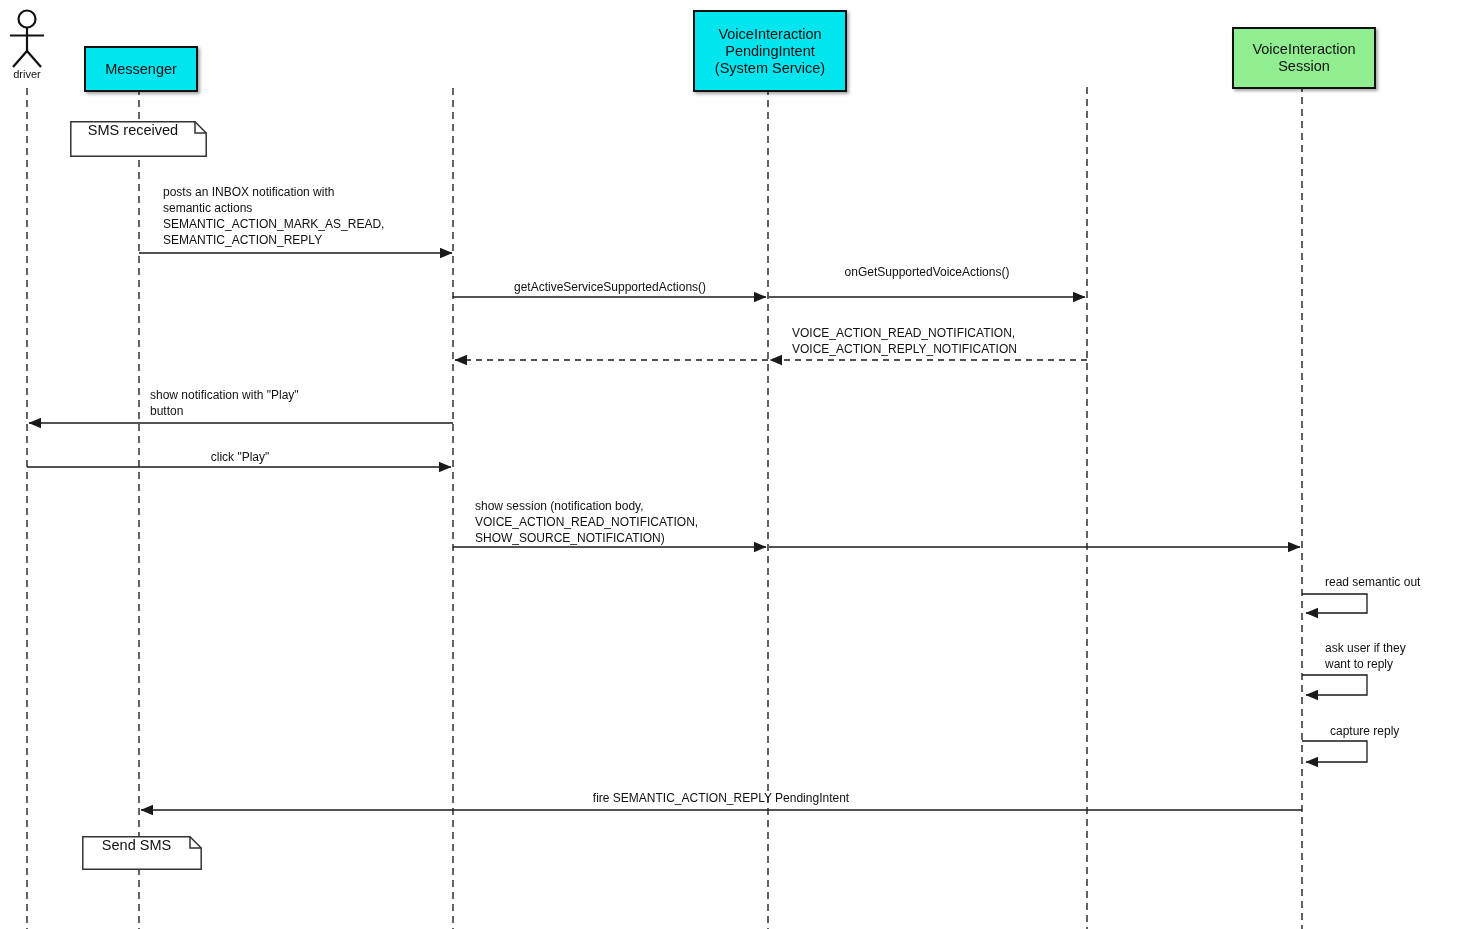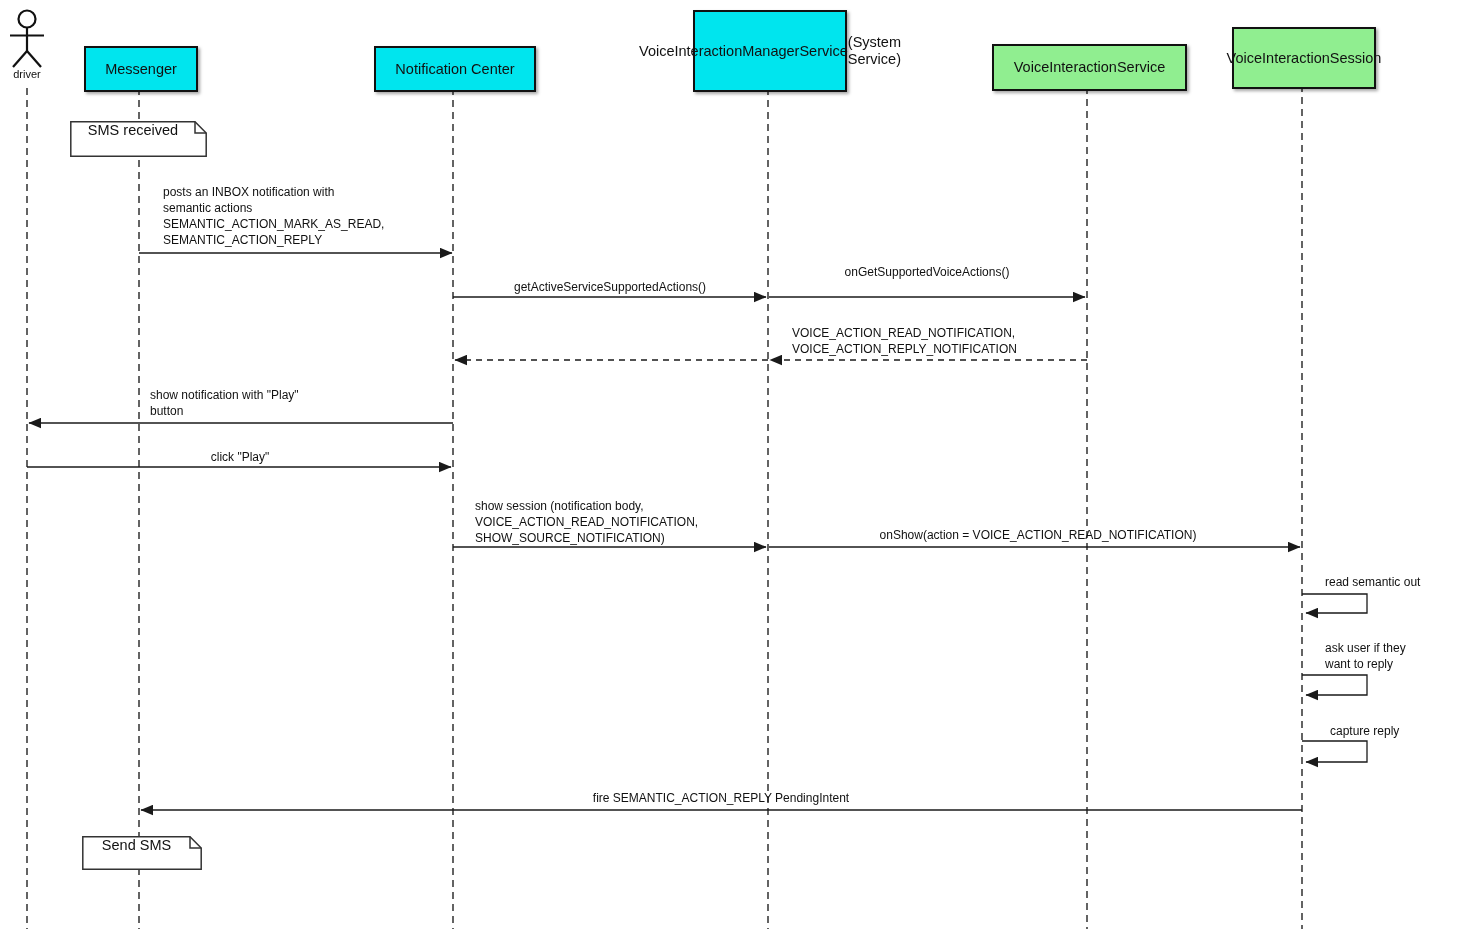--- a/index.html
+++ b/index.html
@@ -1,19 +1,19 @@
 <!DOCTYPE html>
 <html><head>
 <meta charset="utf-8">
 <style>
   html,body{margin:0;padding:0;background:#fff;}
   body{width:1457px;height:929px;position:relative;font-family:"Liberation Sans",sans-serif;color:#111;}
   .canvas{position:absolute;left:0;top:0;width:1457px;height:929px;overflow:hidden;}
   .lines-layer{position:absolute;left:0;top:0;}
-  .pbox{position:absolute;display:flex;flex-direction:row;align-items:center;justify-content:center;
+  .pbox{position:absolute;display:flex;flex-direction:column;align-items:center;justify-content:center;
         border:2px solid #111;box-shadow:2px 2px 3px rgba(0,0,0,.35);
         font-size:14.5px;line-height:17px;text-align:center;}
   .cyan{background:#00E5EE;}
   .green{background:#90EE90;}
   .msg{position:absolute;font-size:12px;line-height:16px;white-space:nowrap;}
   .msg.center{transform:translateX(-50%);text-align:right;}
   .note-text{position:absolute;font-size:14.5px;display:flex;align-items:center;justify-content:center;}
   .actor-label{position:absolute;transform:translateX(-50%);font-size:11px;}
 </style>
 </head>
@@ -67,30 +67,24 @@
       <path d="M82.8,836.8 H190 L201.2,848 V869.2 H82.8 Z"></path>
       <path d="M190,836.8 V848 H201.2" fill="none"></path>
     </g>
   </svg>
 
   <div class="actor-label" style="left:27px;top:68px;">driver</div>
 
   <div class="pbox cyan" style="left:84px;top:46px;width:110px;height:42px;text-align:center;">
     <span>Messenger</span>
   </div>
-  <div class="pbox cyan" style="left:374px;top:46px;width:158px;height:42px;">
-    <span>Notification Center</span>
-  </div>
   <div class="pbox cyan" style="left:693px;top:10px;width:150px;height:78px;">
     <span>VoiceInteraction</span>
-    <span>ManagerService</span>
+    <span>PendingIntent</span>
     <span>(System Service)</span>
-  </div>
-  <div class="pbox green" style="left:992px;top:44px;width:191px;height:43px;">
-    <span>VoiceInteractionService</span>
   </div>
   <div class="pbox green" style="left:1232px;top:27px;width:140px;height:58px;">
     <span>VoiceInteraction</span>
     <span>Session</span>
   </div>
 
   <div class="note-text" style="left:71px;top:122px;width:124px;height:16px;">SMS received</div>
   <div class="note-text" style="left:83px;top:837px;width:107px;height:16px;">Send SMS</div>
 
   <div class="msg" style="left:163px;top:184px;">
@@ -115,21 +109,20 @@
   </div>
 
   <div class="msg center" style="left:240px;top:449px;">click "Play"</div>
 
   <div class="msg" style="left:475px;top:498px;">
     <div>show session (notification body,</div>
     <div>VOICE_ACTION_READ_NOTIFICATION,</div>
     <div>SHOW_SOURCE_NOTIFICATION)</div>
   </div>
 
-  <div class="msg center" style="left:1038px;top:527px;">onShow(action = VOICE_ACTION_READ_NOTIFICATION)</div>
 
   <div class="msg" style="left:1325px;top:574px;">read semantic out</div>
 
   <div class="msg" style="left:1325px;top:640px;">
     <div>ask user if they</div>
     <div>want to reply</div>
   </div>
 
   <div class="msg" style="left:1330px;top:723px;">capture reply</div>
 

